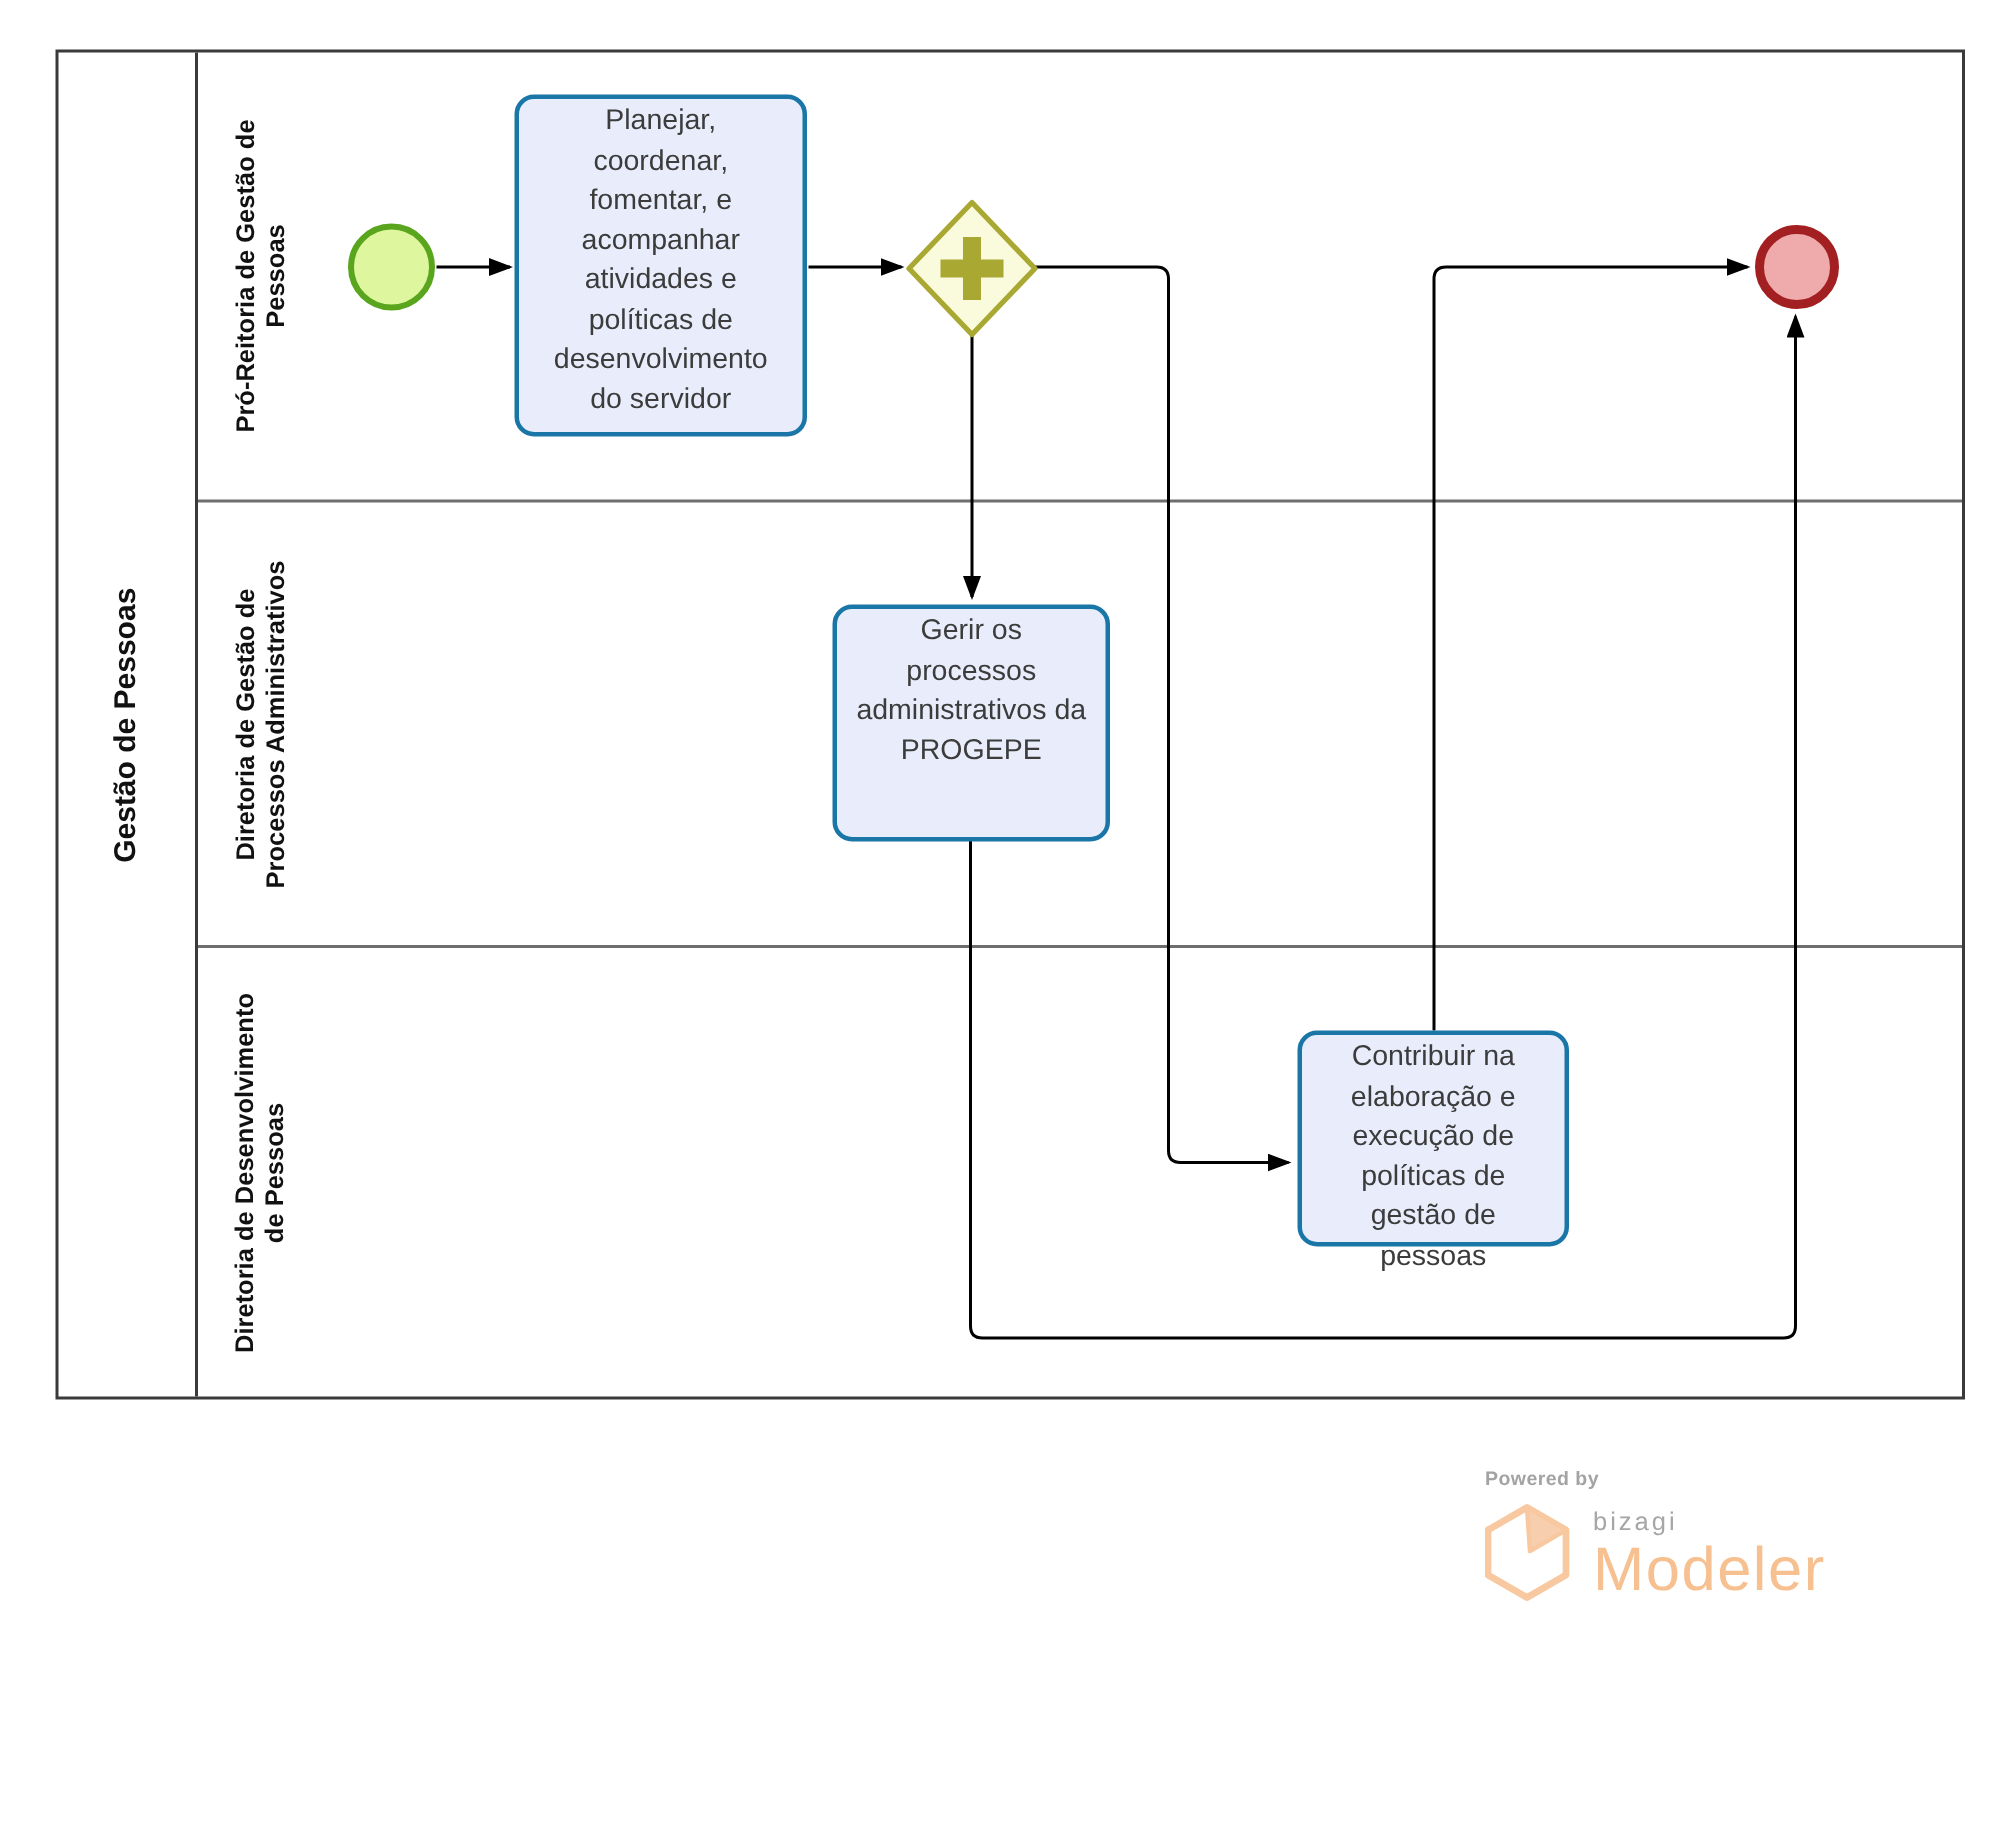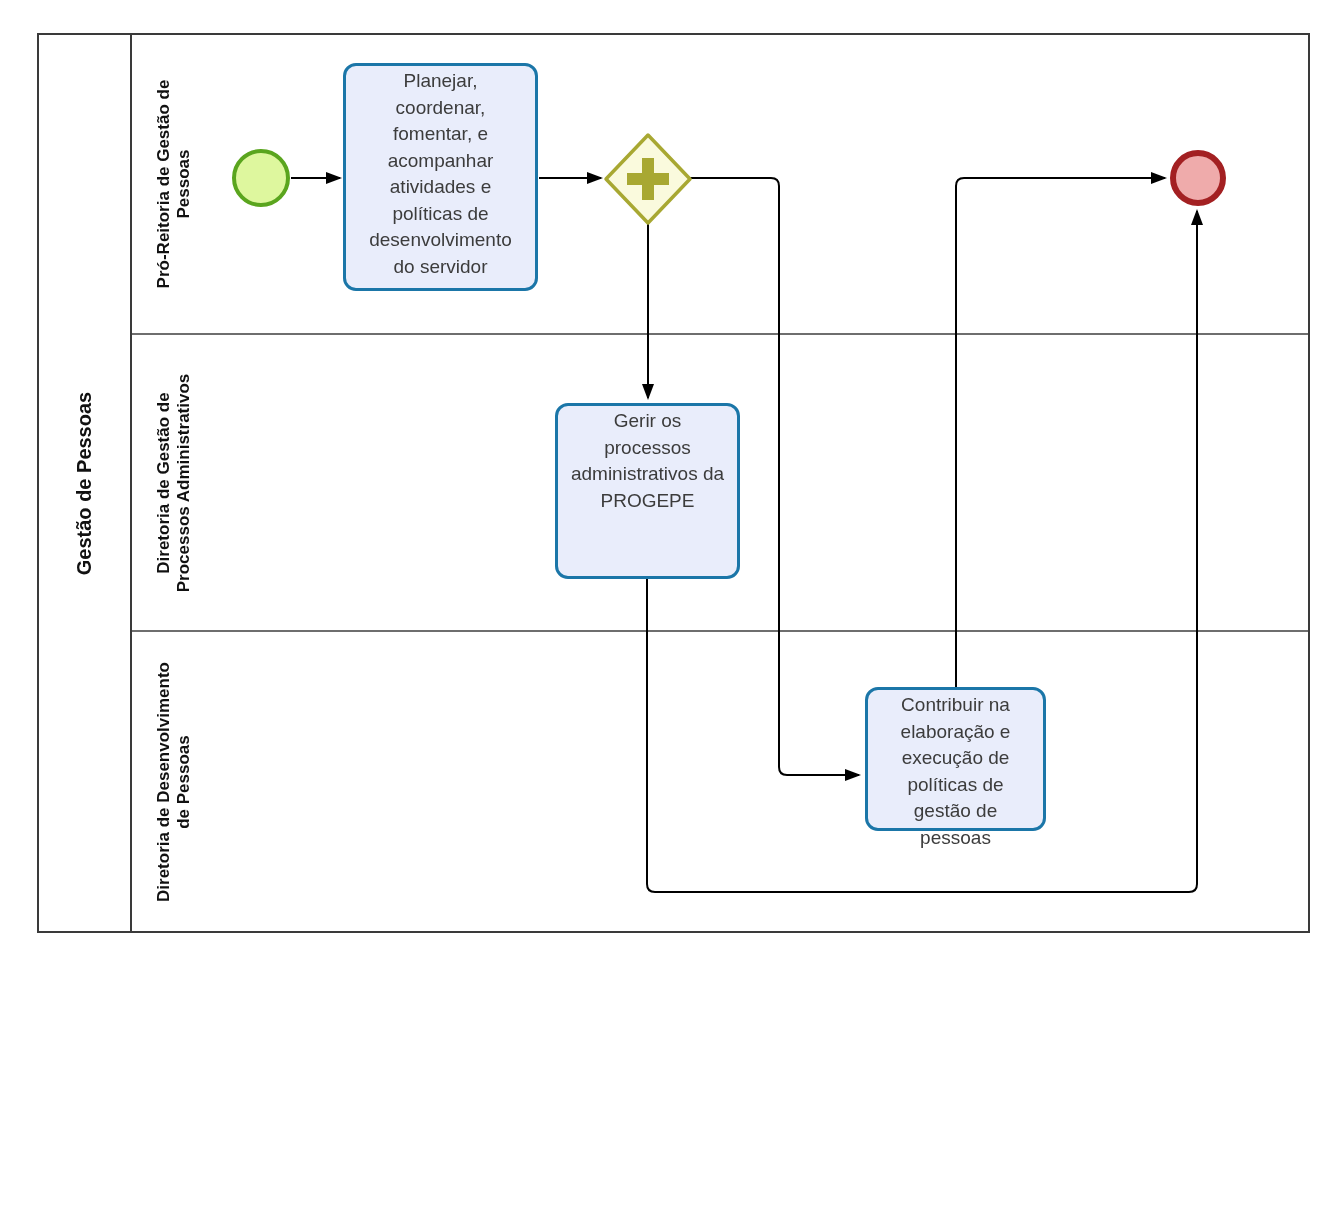--- a/index.html
+++ b/index.html
@@ -25,21 +25,21 @@
   .lane-label .rot{transform:rotate(-90deg);text-align:center;
         font-weight:bold;font-size:17px;line-height:20px;color:#111;}
   .lane-label .rot div{white-space:nowrap;}
 
   
   .task{position:absolute;box-sizing:border-box;border:3px solid #1b76a8;
         border-radius:13px;background:#e9edfb;display:flex;
         justify-content:center;text-align:center;color:#3c3c3c;
         font-size:19px;line-height:26.5px;}
   .task-planejar{left:343px;top:63px;width:195px;height:228px;padding:2px 14px;}
-  .task-gerir{left:555px;top:403px;width:185px;height:176px;padding:2px 10px;}
+  .task-gerir{left:555px;top:403px;width:185px;height:158px;padding:2px 10px;}
   .task-contribuir{left:865px;top:687px;width:181px;height:144px;padding:2px 10px;}
   .event{position:absolute;border-radius:50%;box-sizing:content-box;}
   .event-start{left:232px;top:149px;width:50px;height:50px;
         border:4px solid #5aa51e;background:#def79e;}
   .event-end{left:1170px;top:150px;width:44px;height:44px;
         border:6px solid #a32022;background:#efabab;}
   .gateway{position:absolute;left:603px;top:132px;width:92px;height:94px;}
   .flows{position:absolute;left:0;top:0;width:1342px;height:1224px;pointer-events:none;}
 
   
@@ -118,14 +118,27 @@
   <div class="task task-gerir">
     <span>Gerir os processos administrativos da PROGEPE</span>
   </div>
 
   <div class="task task-contribuir">
     <span>Contribuir na elaboração e execução de políticas de gestão de pessoas</span>
   </div>
 
   <div class="event event-end"></div>
 
+  <div class="logo">
+    <div class="powered">Powered by</div>
+    <div class="logo-row">
+      <svg width="62" height="66" viewBox="0 0 62 66" xmlns="http://www.w3.org/2000/svg">
+        <polygon points="28,3 54,18 54,48 28,63 2,48 2,18" fill="none" stroke="#f8c9a0" stroke-width="4.5" stroke-linejoin="round"></polygon>
+        <polygon points="28,3 54,18 30,32" fill="#f8cfae" stroke="#f8c9a0" stroke-width="3" stroke-linejoin="round"></polygon>
+      </svg>
+      <div class="logo-texts">
+        <div class="bizagi">bizagi</div>
+        <div class="modeler">Modeler</div>
+      </div>
+    </div>
+  </div>
 
 </div>
 
 </body></html>

